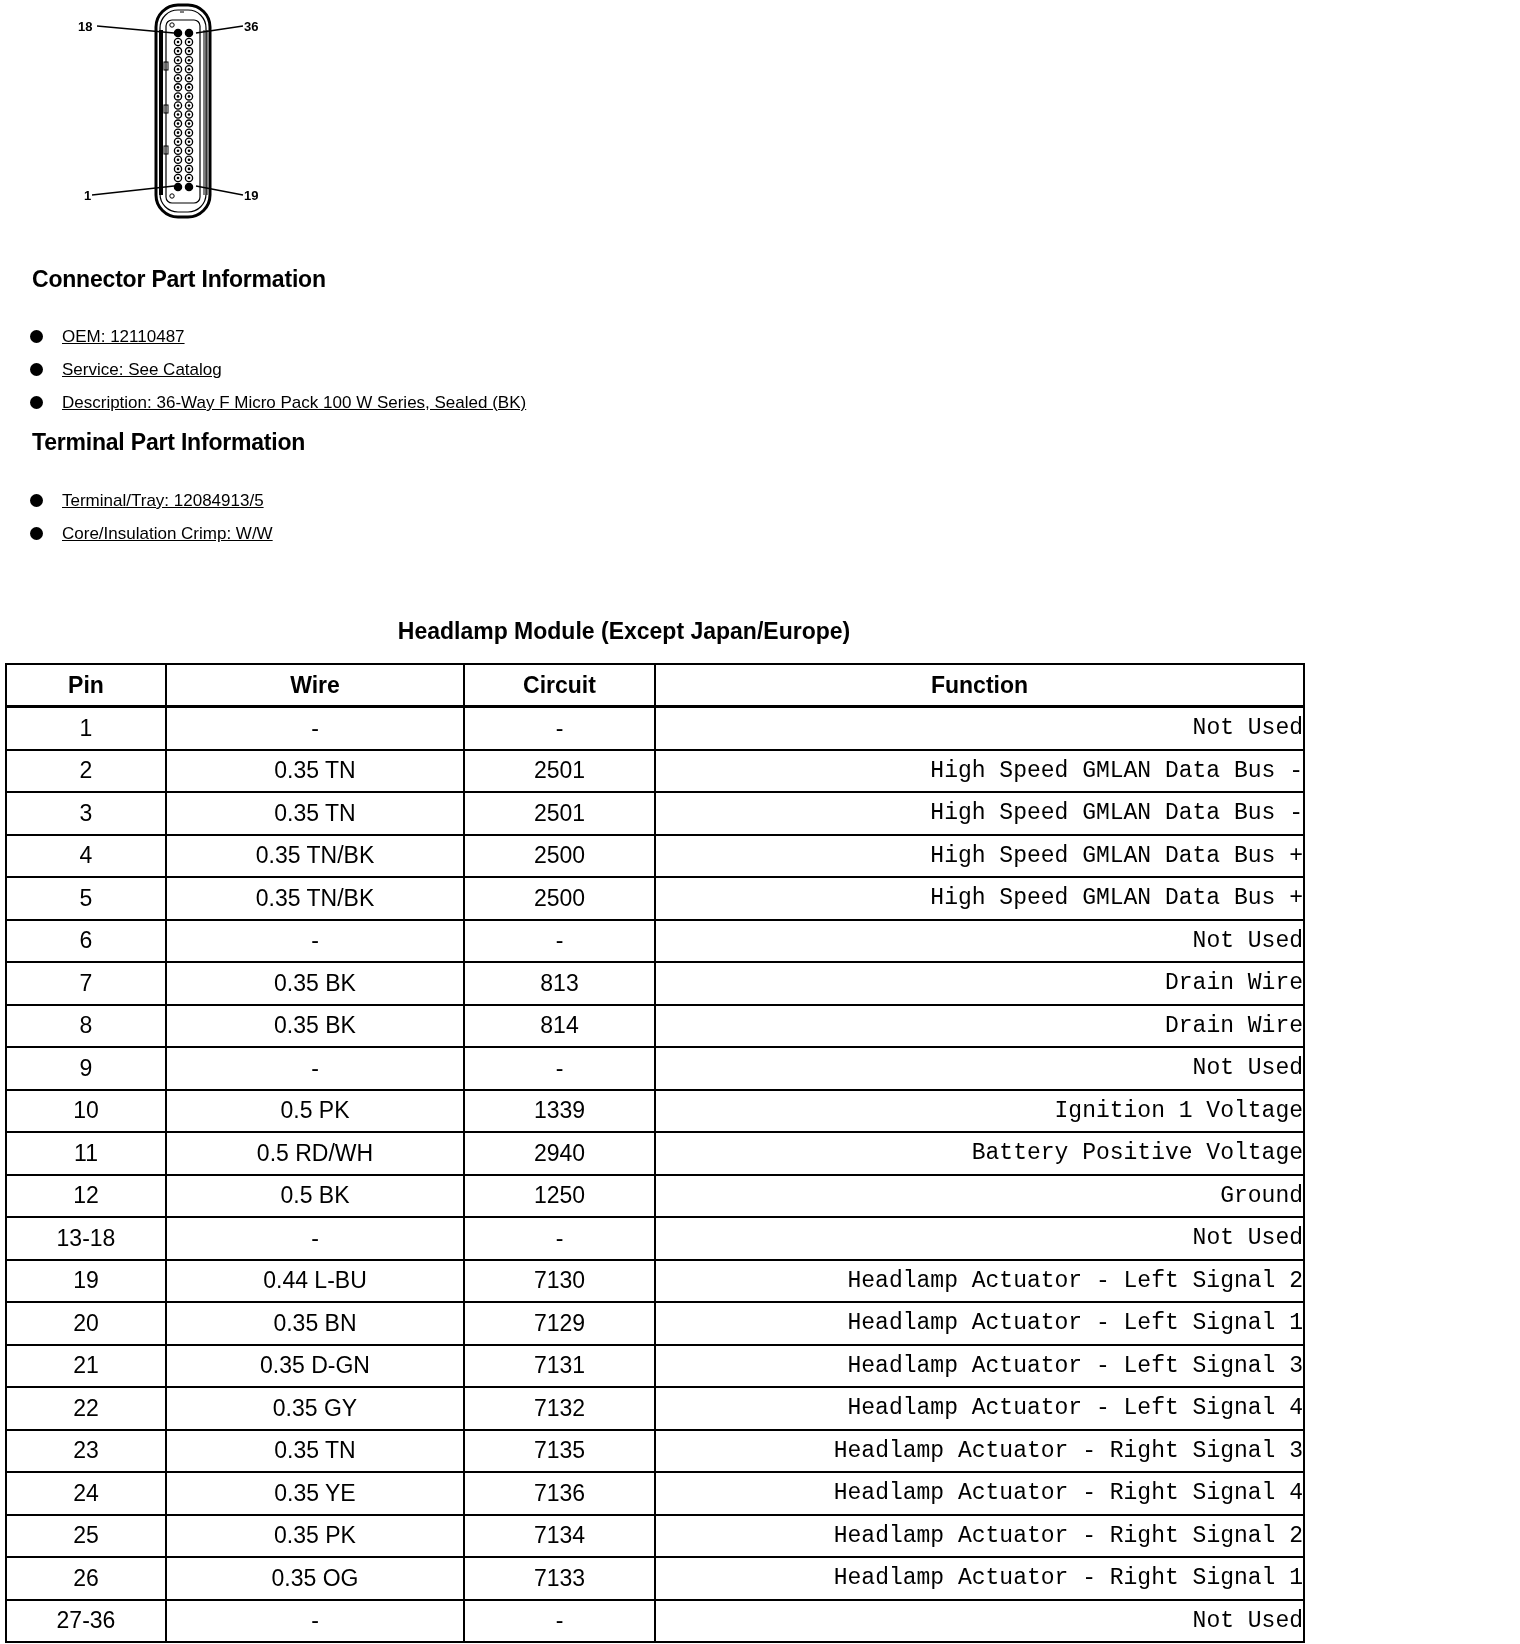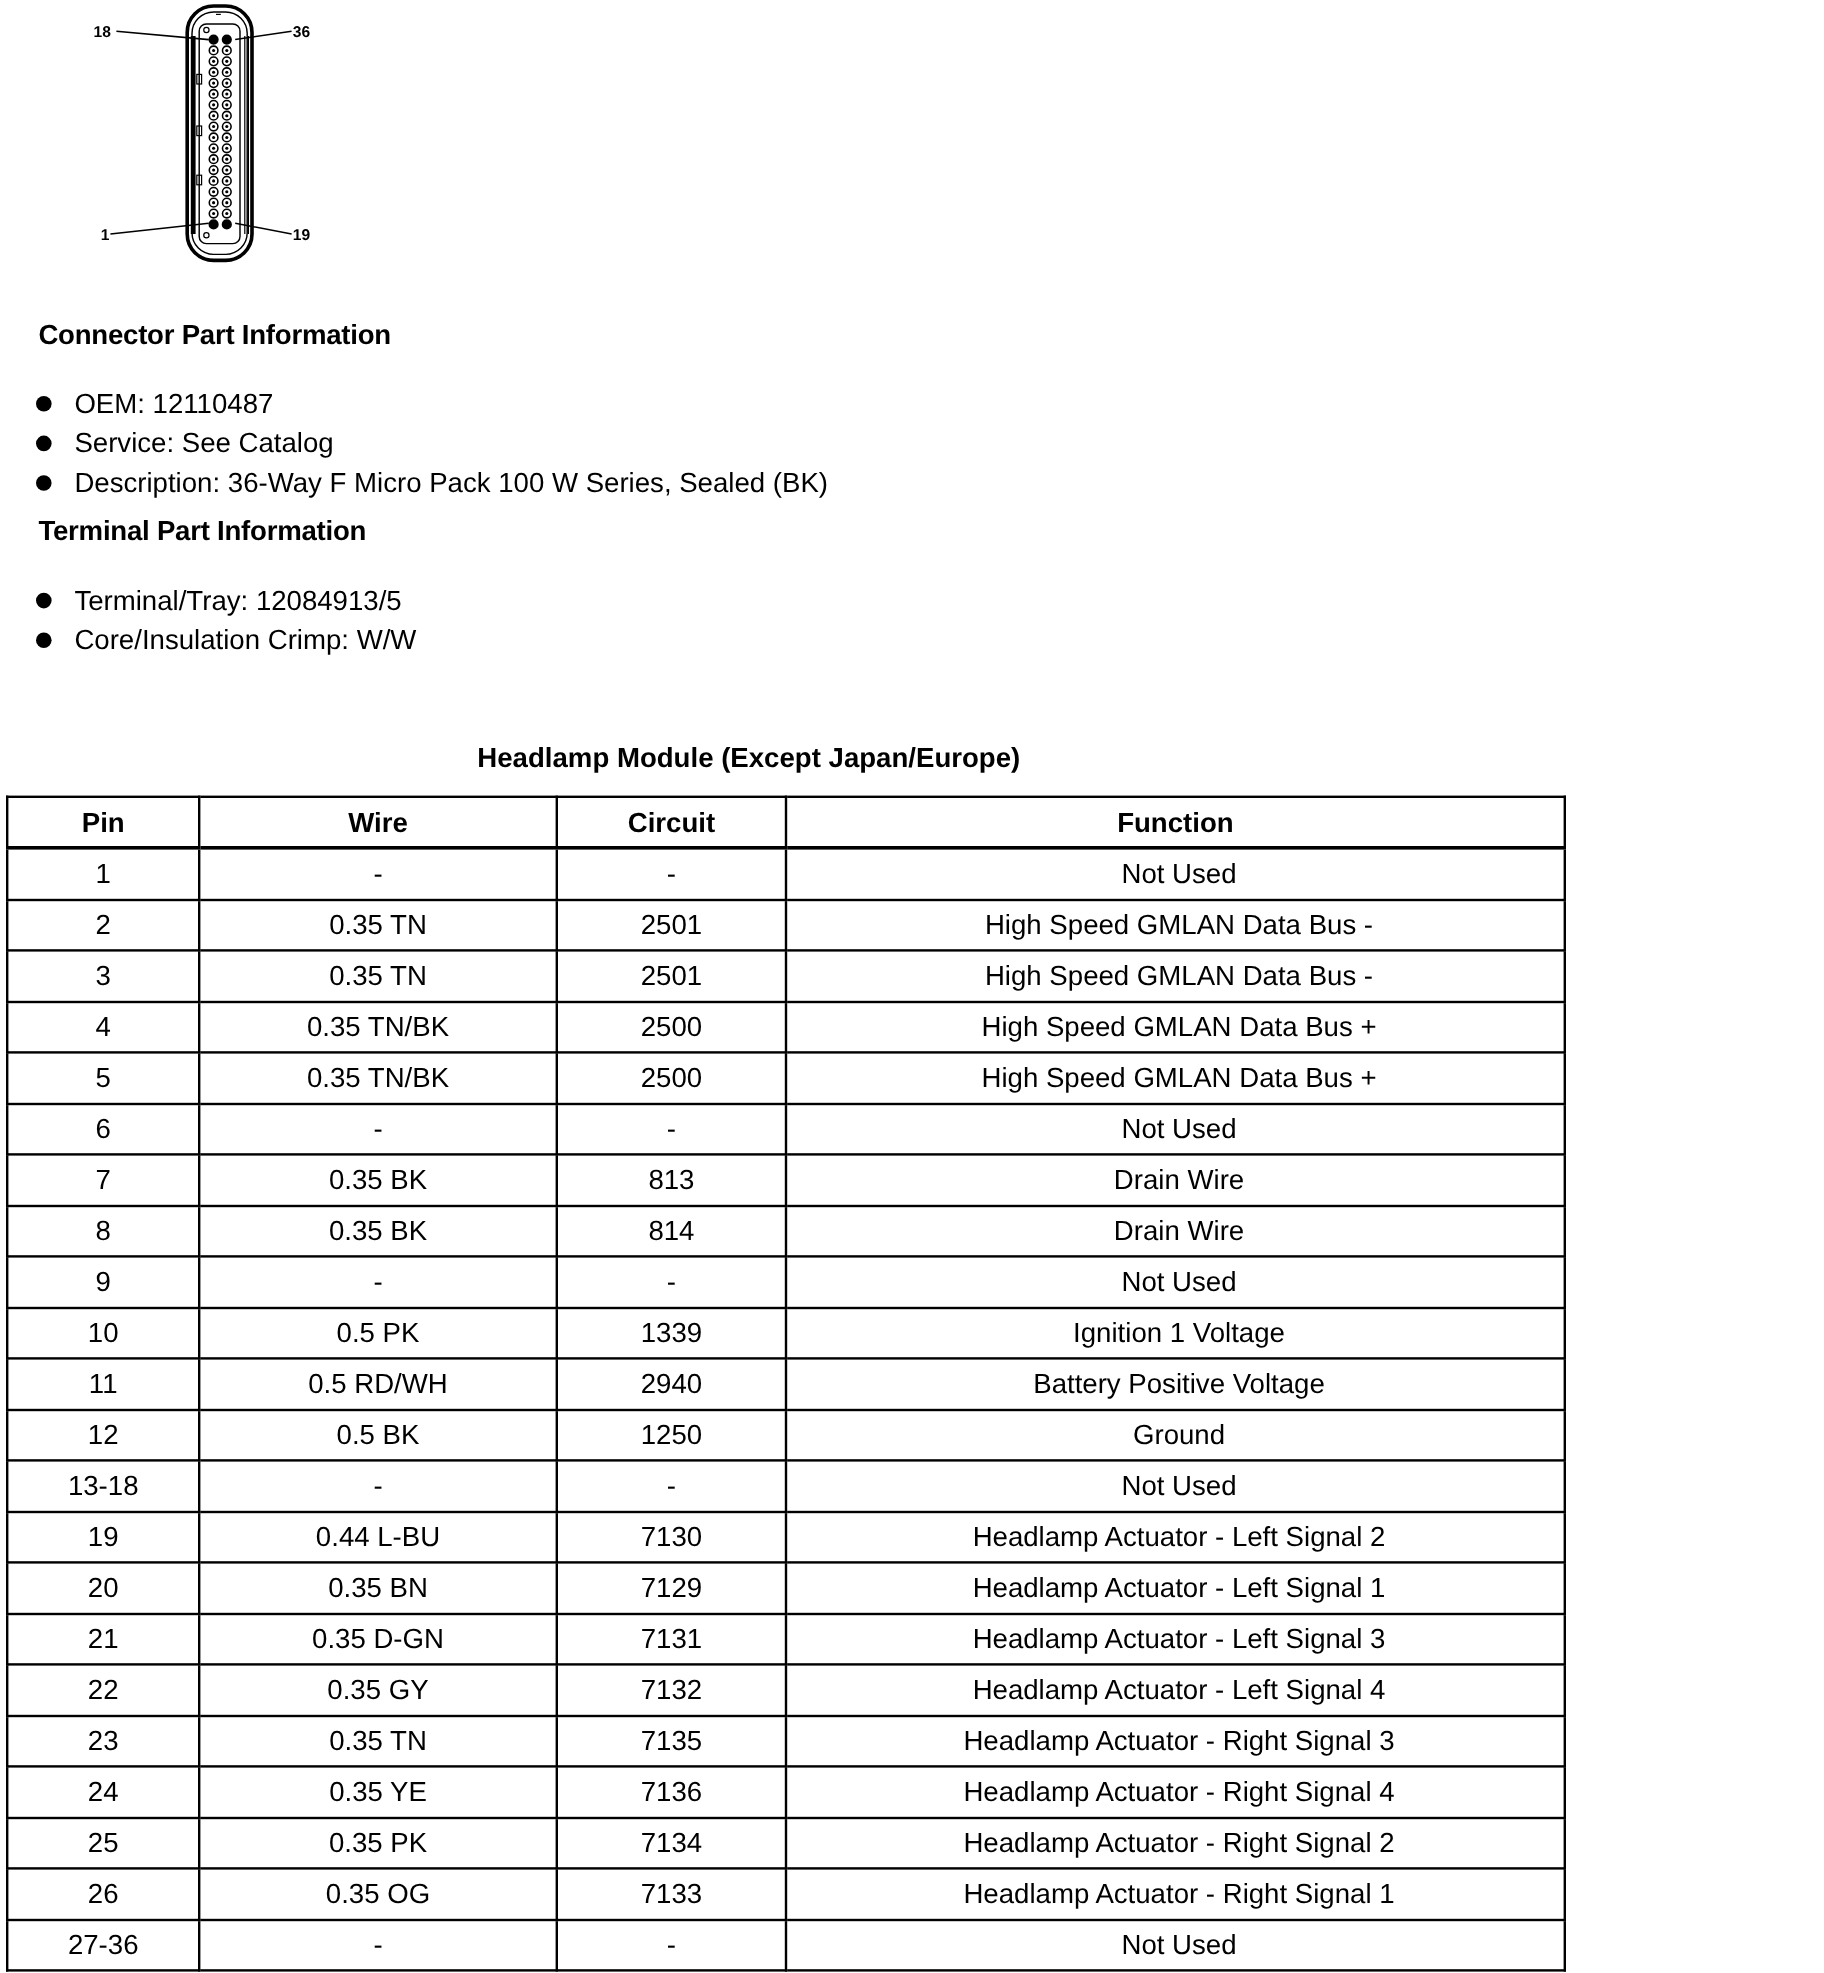--- a/index.html
+++ b/index.html
@@ -6,40 +6,40 @@
   body {
     width: 1520px; height: 1644px; position: relative; overflow: hidden;
     font-family: "Liberation Sans", "DejaVu Sans", sans-serif; color: #000;
   }
   #connector { position: absolute; left: 0; top: 0; width: 320px; height: 230px; }
   .section-title {
     position: absolute; left: 12px; font-weight: bold; font-size: 23px; letter-spacing: -0.2px; margin-left: 20px;
   }
   .bullets { position: absolute; left: 0; margin: 0; padding: 0; list-style: none; }
   .bullets li {
-    position: relative; height: 33px; line-height: 33px; font-size: 23px; padding-left: 62px; white-space: nowrap;
+    position: relative; height: 33px; line-height: 33px; font-size: 17px; padding-left: 62px; white-space: nowrap; text-decoration: underline;
   }
   .bullets li .dot {
     position: absolute; left: 30px; top: 10px; width: 13px; height: 13px; border-radius: 50%; background: #000;
   }
   #table-caption {
     position: absolute; top: 618px; left: 0; width: 1248px; text-align: center; font-weight: bold; font-size: 23px;
   }
   #pin-table {
     position: absolute; left: 5px; top: 663px; width: 1300px;
     border-collapse: collapse; border: 1px solid #14b8a6; table-layout: fixed;
   }
   #pin-table th, #pin-table td {
     border-left: 2px solid #000; border-right: 2px solid #000;
     border-top: 2px solid #000; border-bottom: 2px solid #000;
     font-size: 23px; padding: 0; white-space: nowrap;
   }
   #pin-table th { height: 40px; font-weight: bold; text-align: center; border-bottom-width: 3px; }
   #pin-table td { height: 40.5px; text-align: center; }
-  #pin-table td.func { text-align: center; padding-left: 6px; }
+  #pin-table td.func { text-align: right; padding-left: 6px; font-family: Liberation Mono, monospace; }
   col.c-pin { width: 160px; }
   col.c-wire { width: 298px; }
   col.c-circuit { width: 191px; }
   col.c-func { width: auto; }
 </style>
 </head>
 <body>
 
 <svg id="connector" viewBox="0 0 320 230">
   <g fill="none" stroke="#000">

